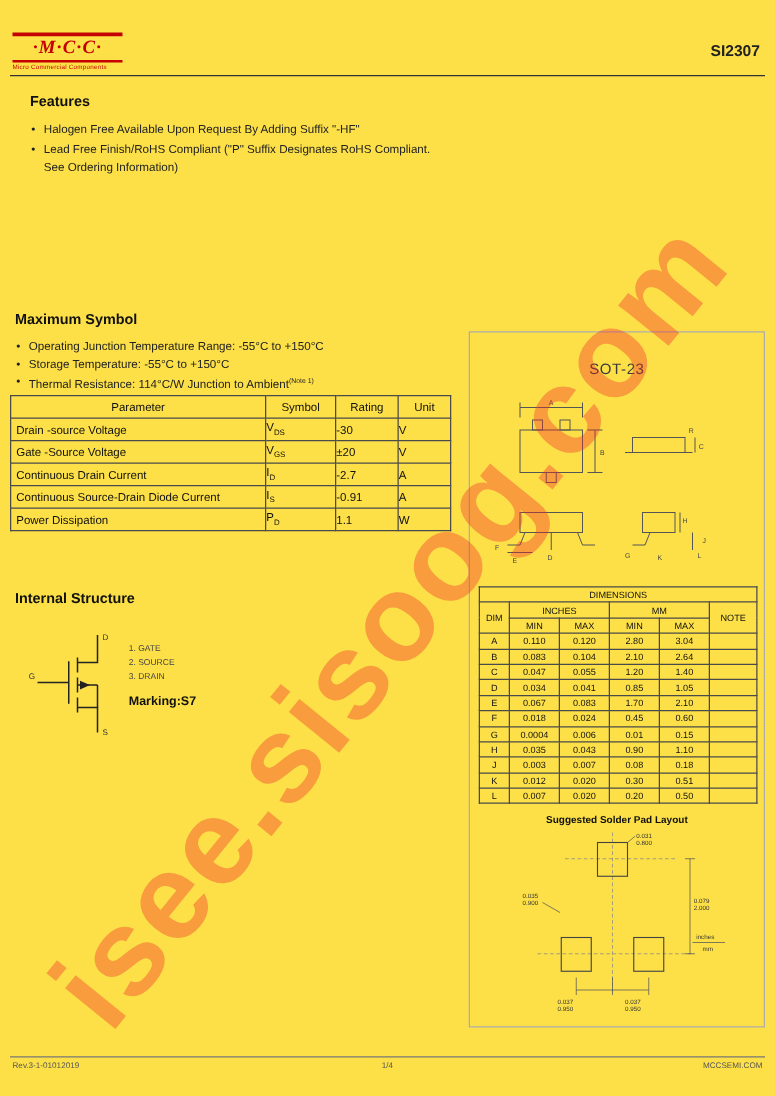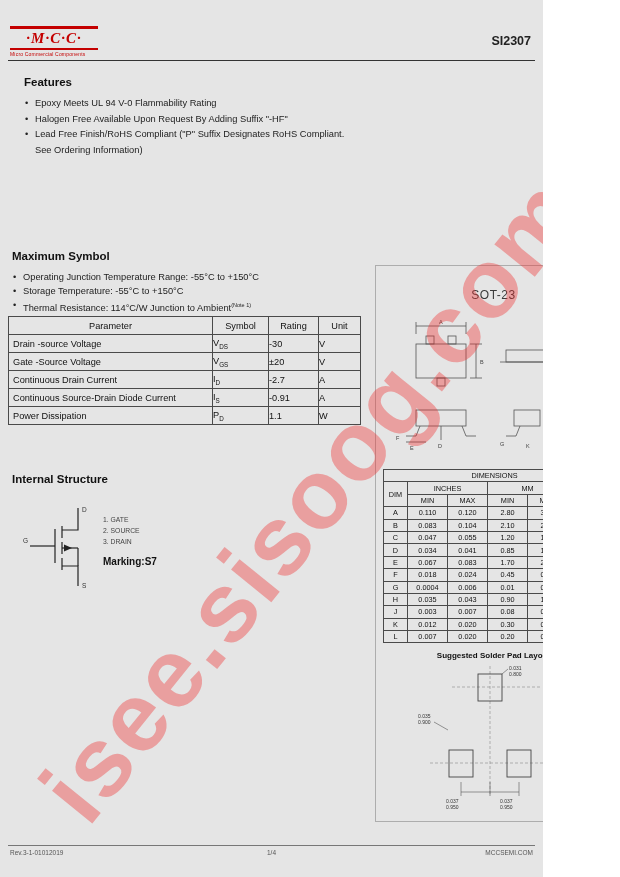--- a/index.html
+++ b/index.html
@@ -1,18 +1,18 @@
 <!DOCTYPE html>
 <html><head>
 <meta charset="utf-8">
 <style>
   * { margin:0; padding:0; box-sizing:border-box; }
   html,body { background:#fff; }
   body { font-family:"Liberation Sans", sans-serif; }
-  .page { position:relative; width:543px; height:877px; background:#e5e5e5; overflow:hidden; color:#1a1a1a;text-decoration:underline; }
+  .page { position:relative; width:620px; height:877px; background:#fde047; overflow:hidden; color:#1a1a1a;text-decoration:underline; }
 
   
   .watermark { position:absolute; left:18px; top:772px; transform:rotate(-51deg); transform-origin:0 0;
     font-size:98px; font-weight:bold; letter-spacing:2px; white-space:nowrap;
     color:rgba(240,45,45,0.38); pointer-events:none; z-index:40; }
 
   
   .logo { position:absolute; left:10px; top:26px; width:88px; }
   .logo-rule { height:2.5px; background:#c40000; }
   .logo-text { color:#c40000; font-weight:bold; font-style:italic; font-size:15px; letter-spacing:1px;
@@ -79,21 +79,20 @@
     <div class="logo-text">·M·C·C·</div>
     <div class="logo-rule"></div>
     <div class="logo-sub">Micro Commercial Components</div>
   </div>
   <div class="part-number">SI2307</div>
   <div class="header-rule"></div>
 
   <section class="features">
     <div class="section-heading">Features</div>
     <ul class="bullet-list">
-      <li><span>Epoxy Meets UL 94 V-0 Flammability Rating</span></li>
       <li><span>Halogen Free Available Upon Request By Adding Suffix "-HF"</span></li>
       <li><span>Lead Free Finish/RoHS Compliant ("P" Suffix Designates RoHS Compliant. See Ordering Information)</span></li>
     </ul>
   </section>
 
 
   <section class="max-ratings">
     <div class="section-heading">Maximum Symbol</div>
     <ul class="bullet-list notes-list">
       <li><span>Operating Junction Temperature Range: -55°C to +150°C</span></li>

